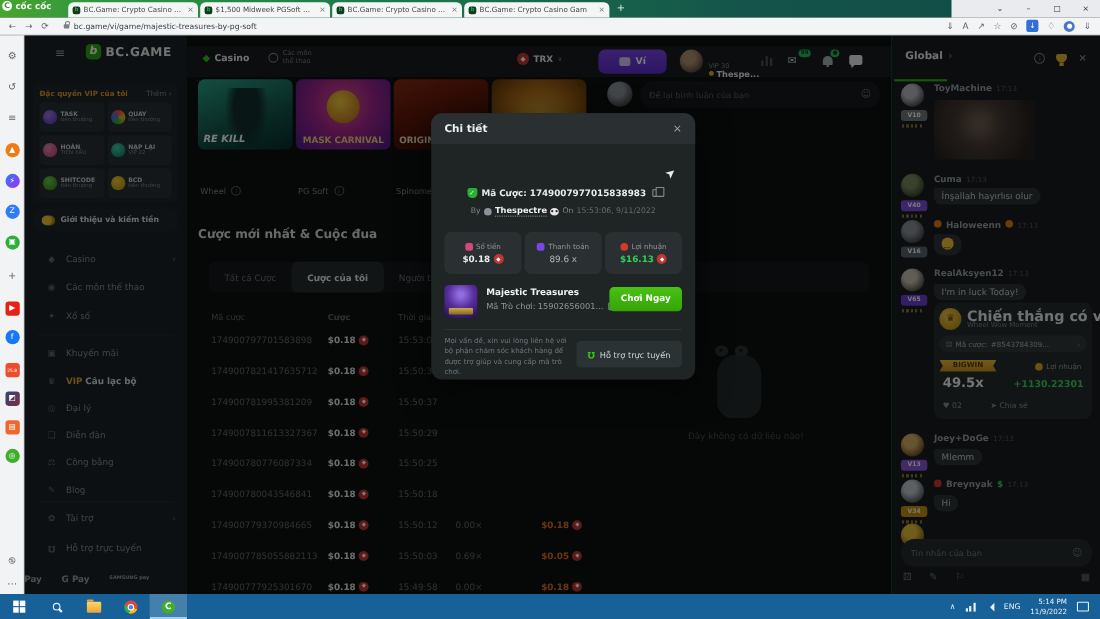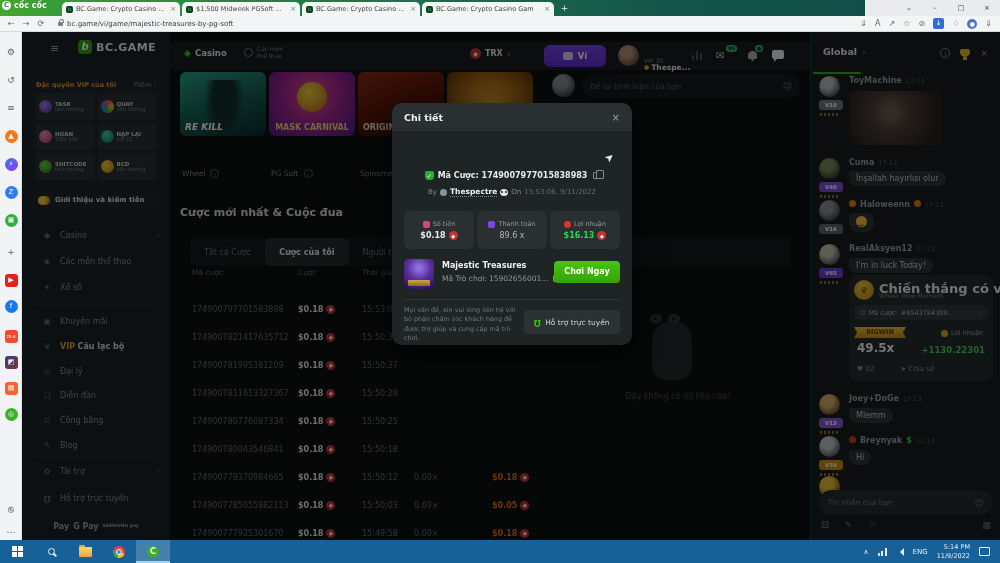--- a/index.html
+++ b/index.html
@@ -46,21 +46,21 @@
 .tic{width:13px;height:13px;border-radius:50%;flex:0 0 auto}
 .tile .tt{color:#cdd5d5;font-size:5.5px;font-weight:bold;line-height:1.1}
 .tile .ts{color:#7d888c;font-size:5px;line-height:1.1}
 .refbar{position:absolute;left:8px;top:158px;width:132px;height:20px;background:#21272c;border-radius:6px;display:flex;align-items:center;gap:5px;padding:0 8px}
 .coins{width:12px;height:9px;background:radial-gradient(circle at 35% 45%,#f5c93c 40%,#b8860b 70%);border-radius:40%}
 .reftx{color:#dfe5e3;font-size:7px;font-weight:bold}
 .mitem{position:absolute;left:0;width:148px;height:22px;display:flex;align-items:center;gap:8px;padding-left:20px;color:#848f93;font-size:8px}
 .mitem .mi{width:10px;text-align:center;font-size:8px;color:#5d686d}
 .mitem .chev{margin-left:auto;margin-right:10px;color:#5d686d;font-size:8px}
 .mdiv{position:absolute;left:12px;width:124px;border-top:1px solid #272e33}
-.payrow{position:absolute;left:0px;top:490px;width:148px;display:flex;justify-content:center;gap:4px;align-items:center;color:#9aa3a7}
+.payrow{position:absolute;left:0px;top:490px;width:148px;display:flex;gap:18px;align-items:center;color:#9aa3a7}
 .payrow .p1{font-size:8px;font-weight:bold}
 .payrow .p3{font-size:4.5px;font-weight:bold;text-align:center;line-height:1.1}
 
 .navbar{position:absolute;left:148px;top:10px;width:640px;height:28px;background:#171c1e}
 .nav-cas{position:absolute;left:14px;top:6px;display:flex;align-items:center;gap:4px}
 .gdia{color:#35c413;font-size:9px}
 .nav-cas b{color:#e8eeec;font-size:8.5px}
 .nav-sp{position:absolute;left:74px;top:4px;display:flex;align-items:center;gap:4px;color:#79848a;font-size:6px;line-height:1.15}
 .ballic{width:9px;height:9px;border-radius:50%;border:1px solid #79848a}
 .search{position:absolute;left:124px;top:4px;width:162px;height:20px;background:#101415;border:1px solid #262d30;border-radius:10px;display:flex;align-items:center;padding:0 8px;gap:5px}
@@ -94,21 +94,21 @@
 .cava{position:absolute;left:0;top:1px;width:23px;height:23px;border-radius:50%;background:radial-gradient(circle at 40% 35%,#8d9298 30%,#40464c 75%)}
 .cinput{position:absolute;left:30px;top:1px;width:218px;height:24px;background:#161b1d;border-radius:12px;display:flex;align-items:center;padding:0 8px;justify-content:space-between}
 .cinput input{background:none;border:none;outline:none;color:#8b969b;font-size:7.5px;width:180px;font-family:inherit}
 .cinput input::placeholder{color:#545f64}
 .smile{color:#6c777c;font-size:9px}
 
 .bheading{position:absolute;left:158px;top:174px;color:#d7dedc;font-size:11px;font-weight:bold}
 .tabsbar{position:absolute;left:168px;top:206px;width:600px;height:28px;background:#14181a;border-radius:6px;display:flex;align-items:center}
 .btab{height:28px;display:flex;align-items:center;justify-content:center;font-size:8px;color:#6b767b;padding:0 14px}
 .btab.act{background:#262c2e;border-radius:6px;color:#e8eeec;font-weight:bold}
-.thead{position:absolute;left:168px;top:232px;width:600px;height:16px;display:flex;align-items:center;color:#5f696d;font-size:7.5px}
+.thead{position:absolute;left:168px;top:248px;width:600px;height:16px;display:flex;align-items:center;color:#5f696d;font-size:7.5px}
 .trow{position:absolute;left:168px;width:600px;height:28px;display:flex;align-items:center;font-size:8px}
 .c1{width:108px;padding-left:2px;color:#5f696d}
 .c2{width:64px;display:flex;align-items:center;gap:3px;color:#dfe5e6;font-weight:bold}
 .c3{width:52px;color:#5f696d}
 .c4{width:78px;color:#5f696d}
 .c5{display:flex;align-items:center;gap:3px;color:#e2701d;font-weight:bold}
 .coin{width:9px;height:9px;border-radius:50%;background:#c23631;color:#fff;font-size:5px;display:inline-flex;align-items:center;justify-content:center;flex:0 0 auto}
 
 .croc{position:absolute;left:618px;top:268px;width:64px;height:88px;opacity:.55}
 .croc .body{position:absolute;left:12px;top:22px;width:40px;height:58px;background:#39413f;border-radius:18px 18px 14px 14px}
@@ -488,21 +488,21 @@
     </div>
 
     <div class="bheading">Cược mới nhất &amp; Cuộc đua</div>
     <div class="tabsbar">
       <div class="btab">Tất cả Cược</div>
       <div class="btab act">Cược của tôi</div>
       <div class="btab">Người thắng hàng đầu</div>
     </div>
     <div class="thead">
       <span class="c1">Mã cược</span>
-      <span class="c2" style="color:#5f696d;font-weight:normal">Cược</span>
+      <span class="c2" style="color:#5f696d;font-weight:bold">Cược</span>
       <span class="c3">Thời gian</span>
     </div>
     <div class="trow" style="top:263px">
         <span class="c1">174900797701583898</span>
         <span class="c2">
           <span>$0.18</span>
           <span class="coin">◆</span>
         </span>
         <span class="c3">15:53:06</span>
         <span class="c4"></span>

